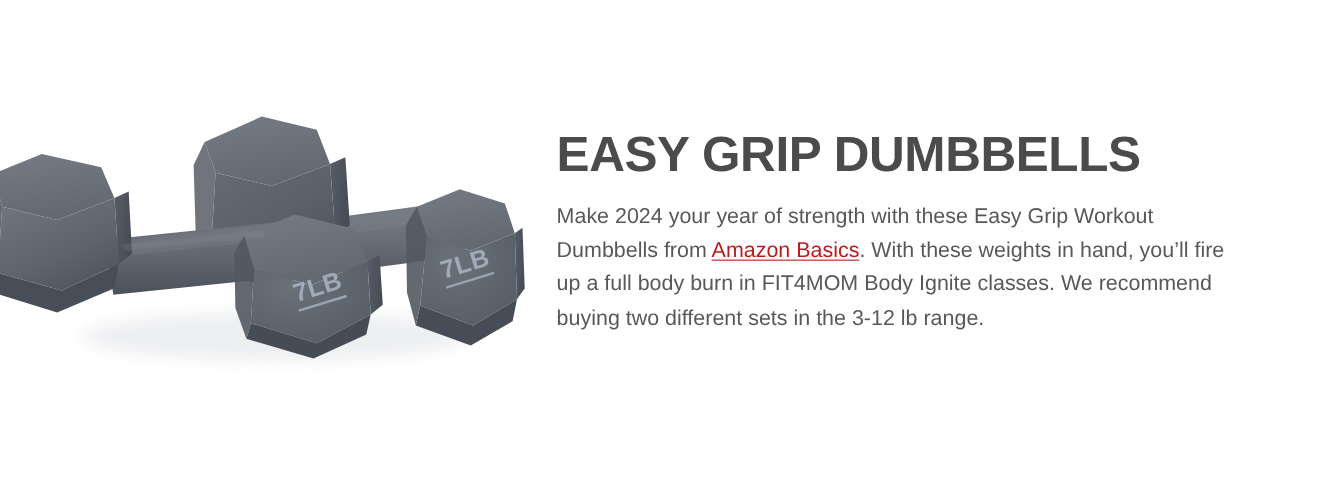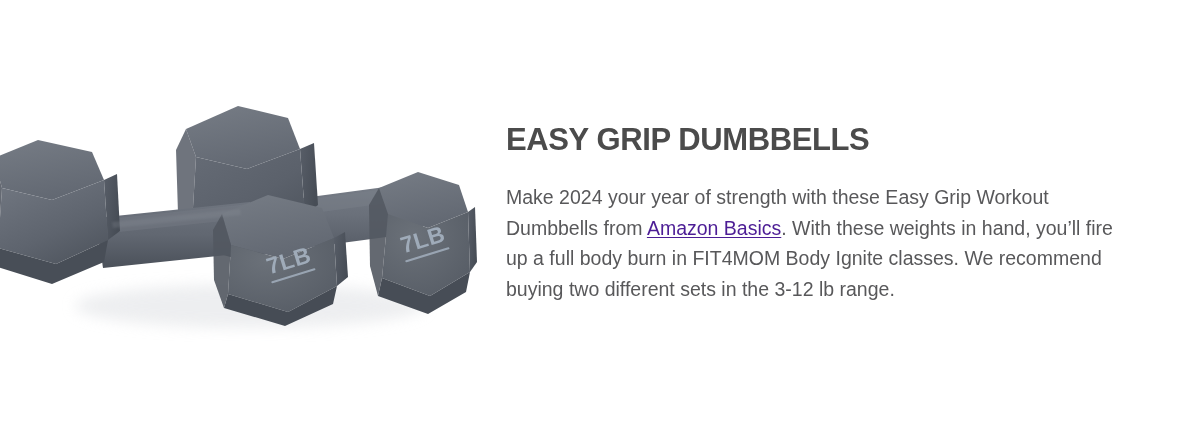--- a/index.html
+++ b/index.html
@@ -42,41 +42,41 @@
     position: absolute;
     left: 506px;
     top: 118px;
     width: 640px;
   }
 
   .promo-heading {
     margin: 0 0 20px 0;
     padding: 0;
     font-family: "Liberation Sans", "DejaVu Sans", sans-serif;
-    font-size: 31px;
+    font-size: 45px;
     line-height: 44px;
     font-weight: 700;
     letter-spacing: -0.4px;
     color: #4b4b4b;
     white-space: nowrap;
   }
 
   .promo-paragraph {
     margin: 0;
     padding: 0;
     font-family: "Liberation Sans", "DejaVu Sans", sans-serif;
     font-size: 19.5px;
     line-height: 30.5px;
     font-weight: 400;
     color: #58585a;
     max-width: 625px;
   }
 
   .promo-link {
-    color: #4c1d95;
+    color: #b91c1c;
     text-decoration: underline;
     text-underline-offset: 2px;
     cursor: pointer;
   }
 </style>
 </head>
 <body>
 
 <div class="promo-block">
 

